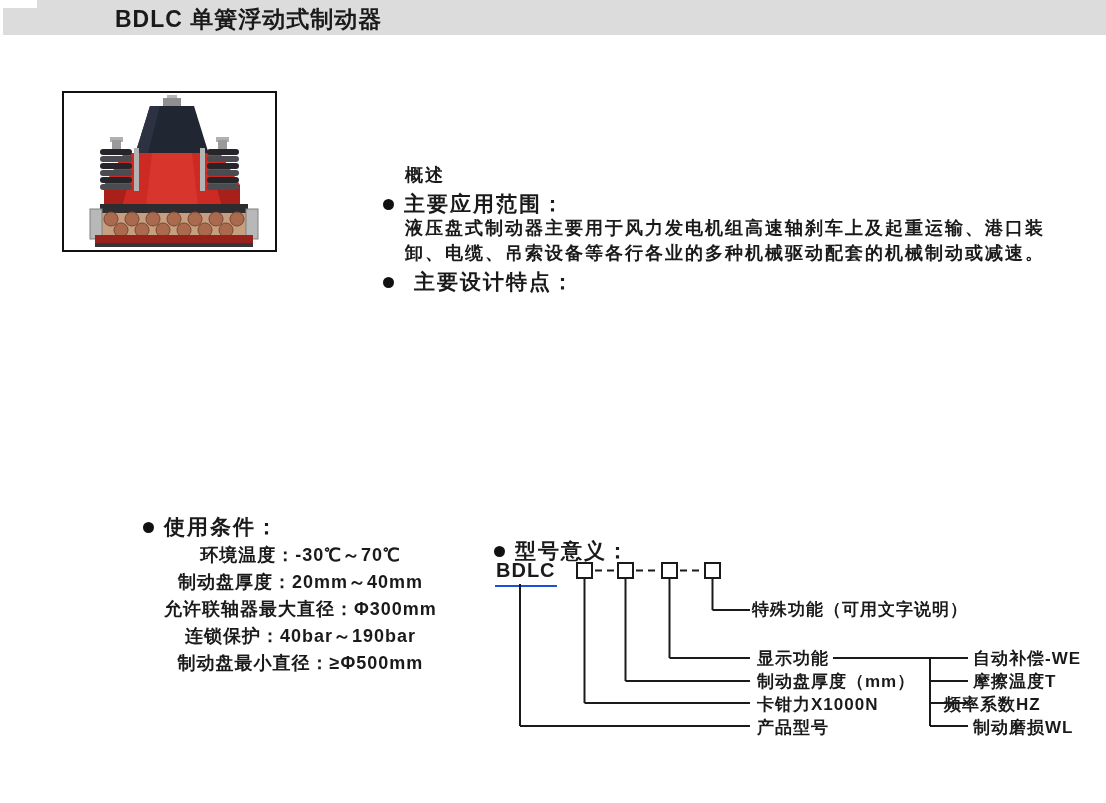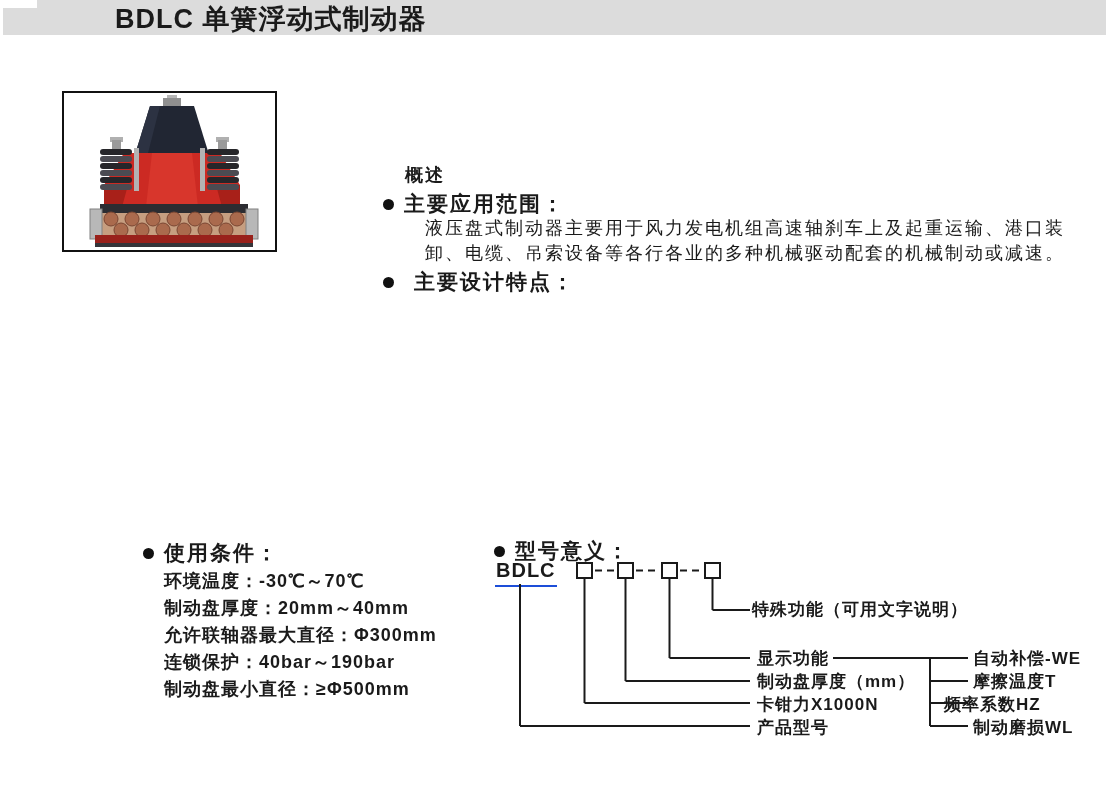--- a/index.html
+++ b/index.html
@@ -6,38 +6,38 @@
   body{
     width:1106px;height:803px;position:relative;background:#ffffff;
     font-family:"Liberation Sans", sans-serif;color:#1a1a1a;overflow:hidden;
   }
   .abs{position:absolute;}
 
   
   .band{background:#dcdcdc;position:absolute;}
   .page-title{
     position:absolute;left:115px;top:4px;height:30px;line-height:30px;
-    font-size:27px;font-weight:700;letter-spacing:1px;white-space:nowrap;
+    font-size:23px;font-weight:700;letter-spacing:1px;white-space:nowrap;
   }
 
   
   .img-box{
     position:absolute;left:62px;top:91px;width:211px;height:157px;
     border:2px solid #111;background:#fff;
   }
   .img-box svg{display:block;}
 
   
   .bullet{
     display:inline-block;width:11px;height:11px;border-radius:50%;
     background:#111;flex:0 0 11px;
   }
   .brow{display:flex;align-items:center;gap:10px;position:absolute;}
   .blabel{font-size:21px;font-weight:700;letter-spacing:2px;white-space:nowrap;}
-  .pline{font-size:18px;font-weight:400;letter-spacing:2px;line-height:25px;white-space:nowrap;margin-left:20px;}
+  .pline{font-size:18px;font-weight:700;letter-spacing:2px;line-height:25px;white-space:nowrap;}
   .heading{font-size:18px;font-weight:700;letter-spacing:2px;white-space:nowrap;}
 
   .cond-item{font-size:18px;font-weight:600;letter-spacing:1px;line-height:27px;white-space:nowrap;}
 
   
   .model{position:absolute;left:480px;top:535px;width:626px;height:215px;}
   .model svg{position:absolute;left:0;top:0;}
   .mlabel{
     position:absolute;font-size:17px;font-weight:600;letter-spacing:1px;
     line-height:20px;white-space:nowrap;
@@ -126,21 +126,21 @@
     <div class="pline">液压盘式制动器主要用于风力发电机组高速轴刹车上及起重运输、港口装</div>
     <div class="pline">卸、电缆、吊索设备等各行各业的多种机械驱动配套的机械制动或减速。</div>
   </div>
 
   <div class="brow" style="left:0;top:111px;gap:20px;">
     <span class="bullet"></span>
     <span class="blabel">主要设计特点：</span>
   </div>
 </div>
 
-<div class="abs" style="left:143px;top:539px;width:350px;height:165px;">
+<div class="abs" style="left:143px;top:513px;width:350px;height:165px;text-align:center;">
   <div class="brow" style="left:0;top:0;">
     <span class="bullet"></span>
     <span class="blabel">使用条件：</span>
   </div>
   <div class="abs" style="left:21px;top:29px;">
     <div class="cond-item">环境温度：-30℃～70℃</div>
     <div class="cond-item">制动盘厚度：20mm～40mm</div>
     <div class="cond-item">允许联轴器最大直径：Φ300mm</div>
     <div class="cond-item">连锁保护：40bar～190bar</div>
     <div class="cond-item">制动盘最小直径：≥Φ500mm</div>

